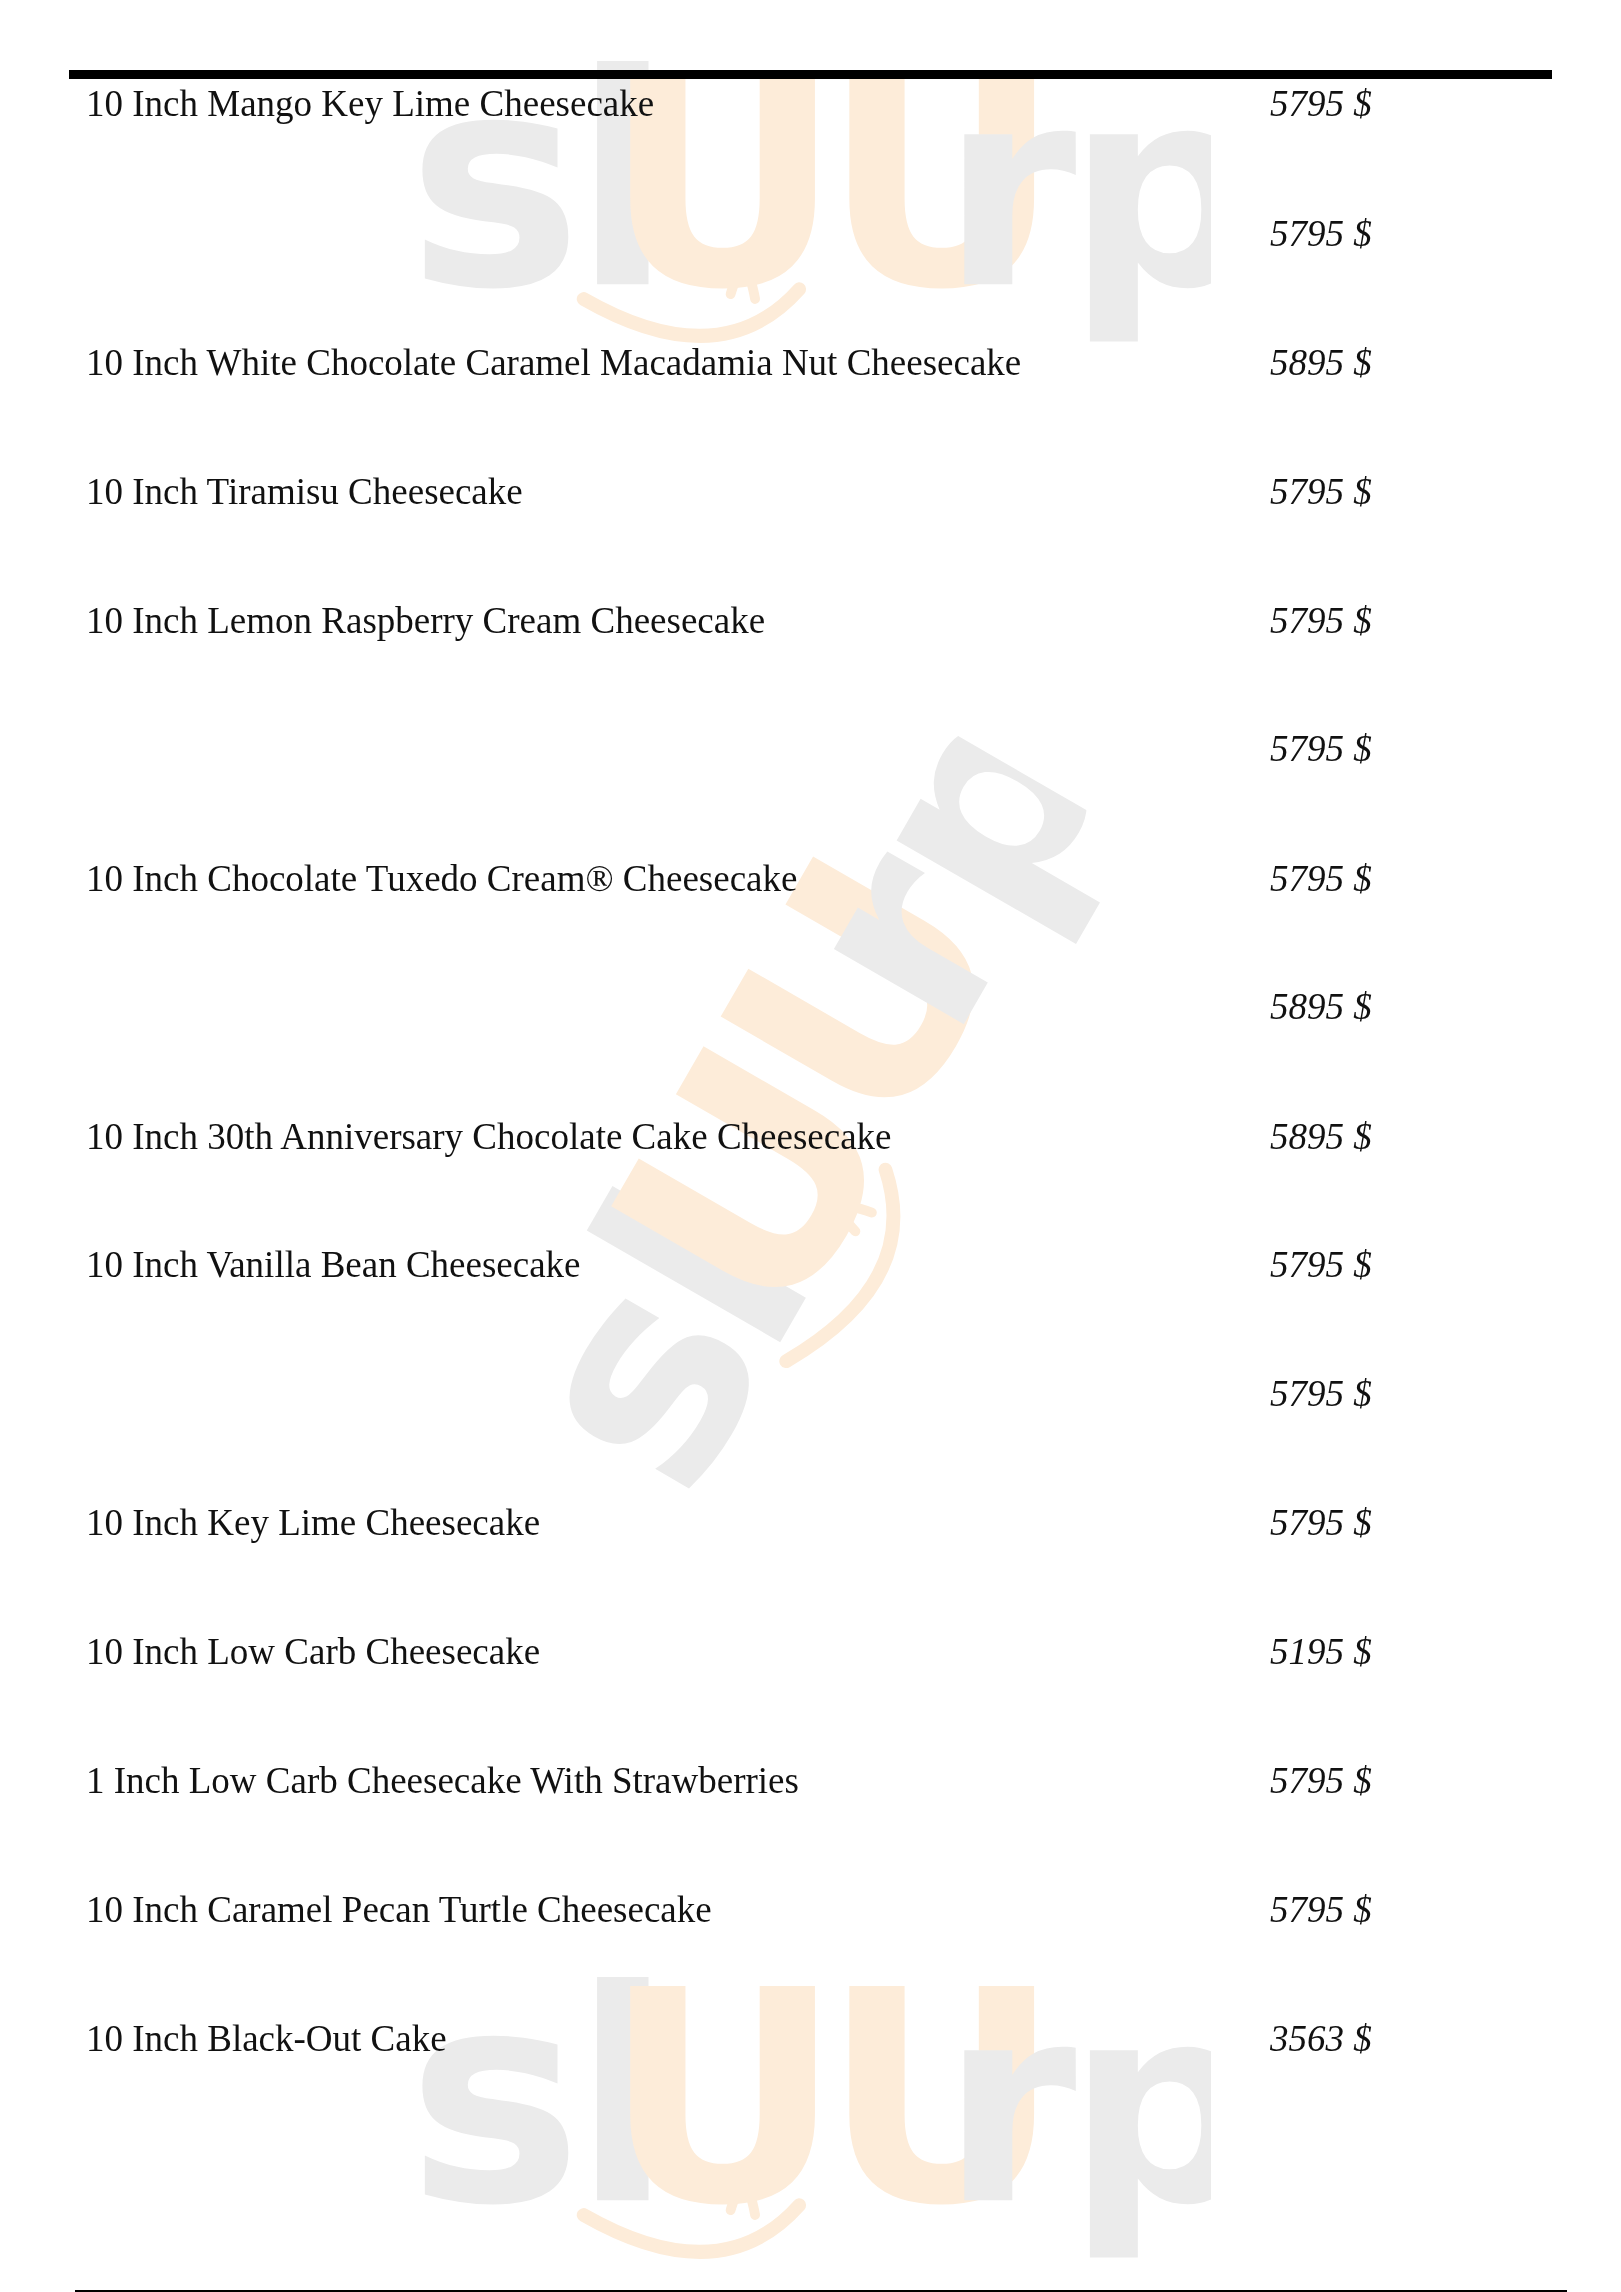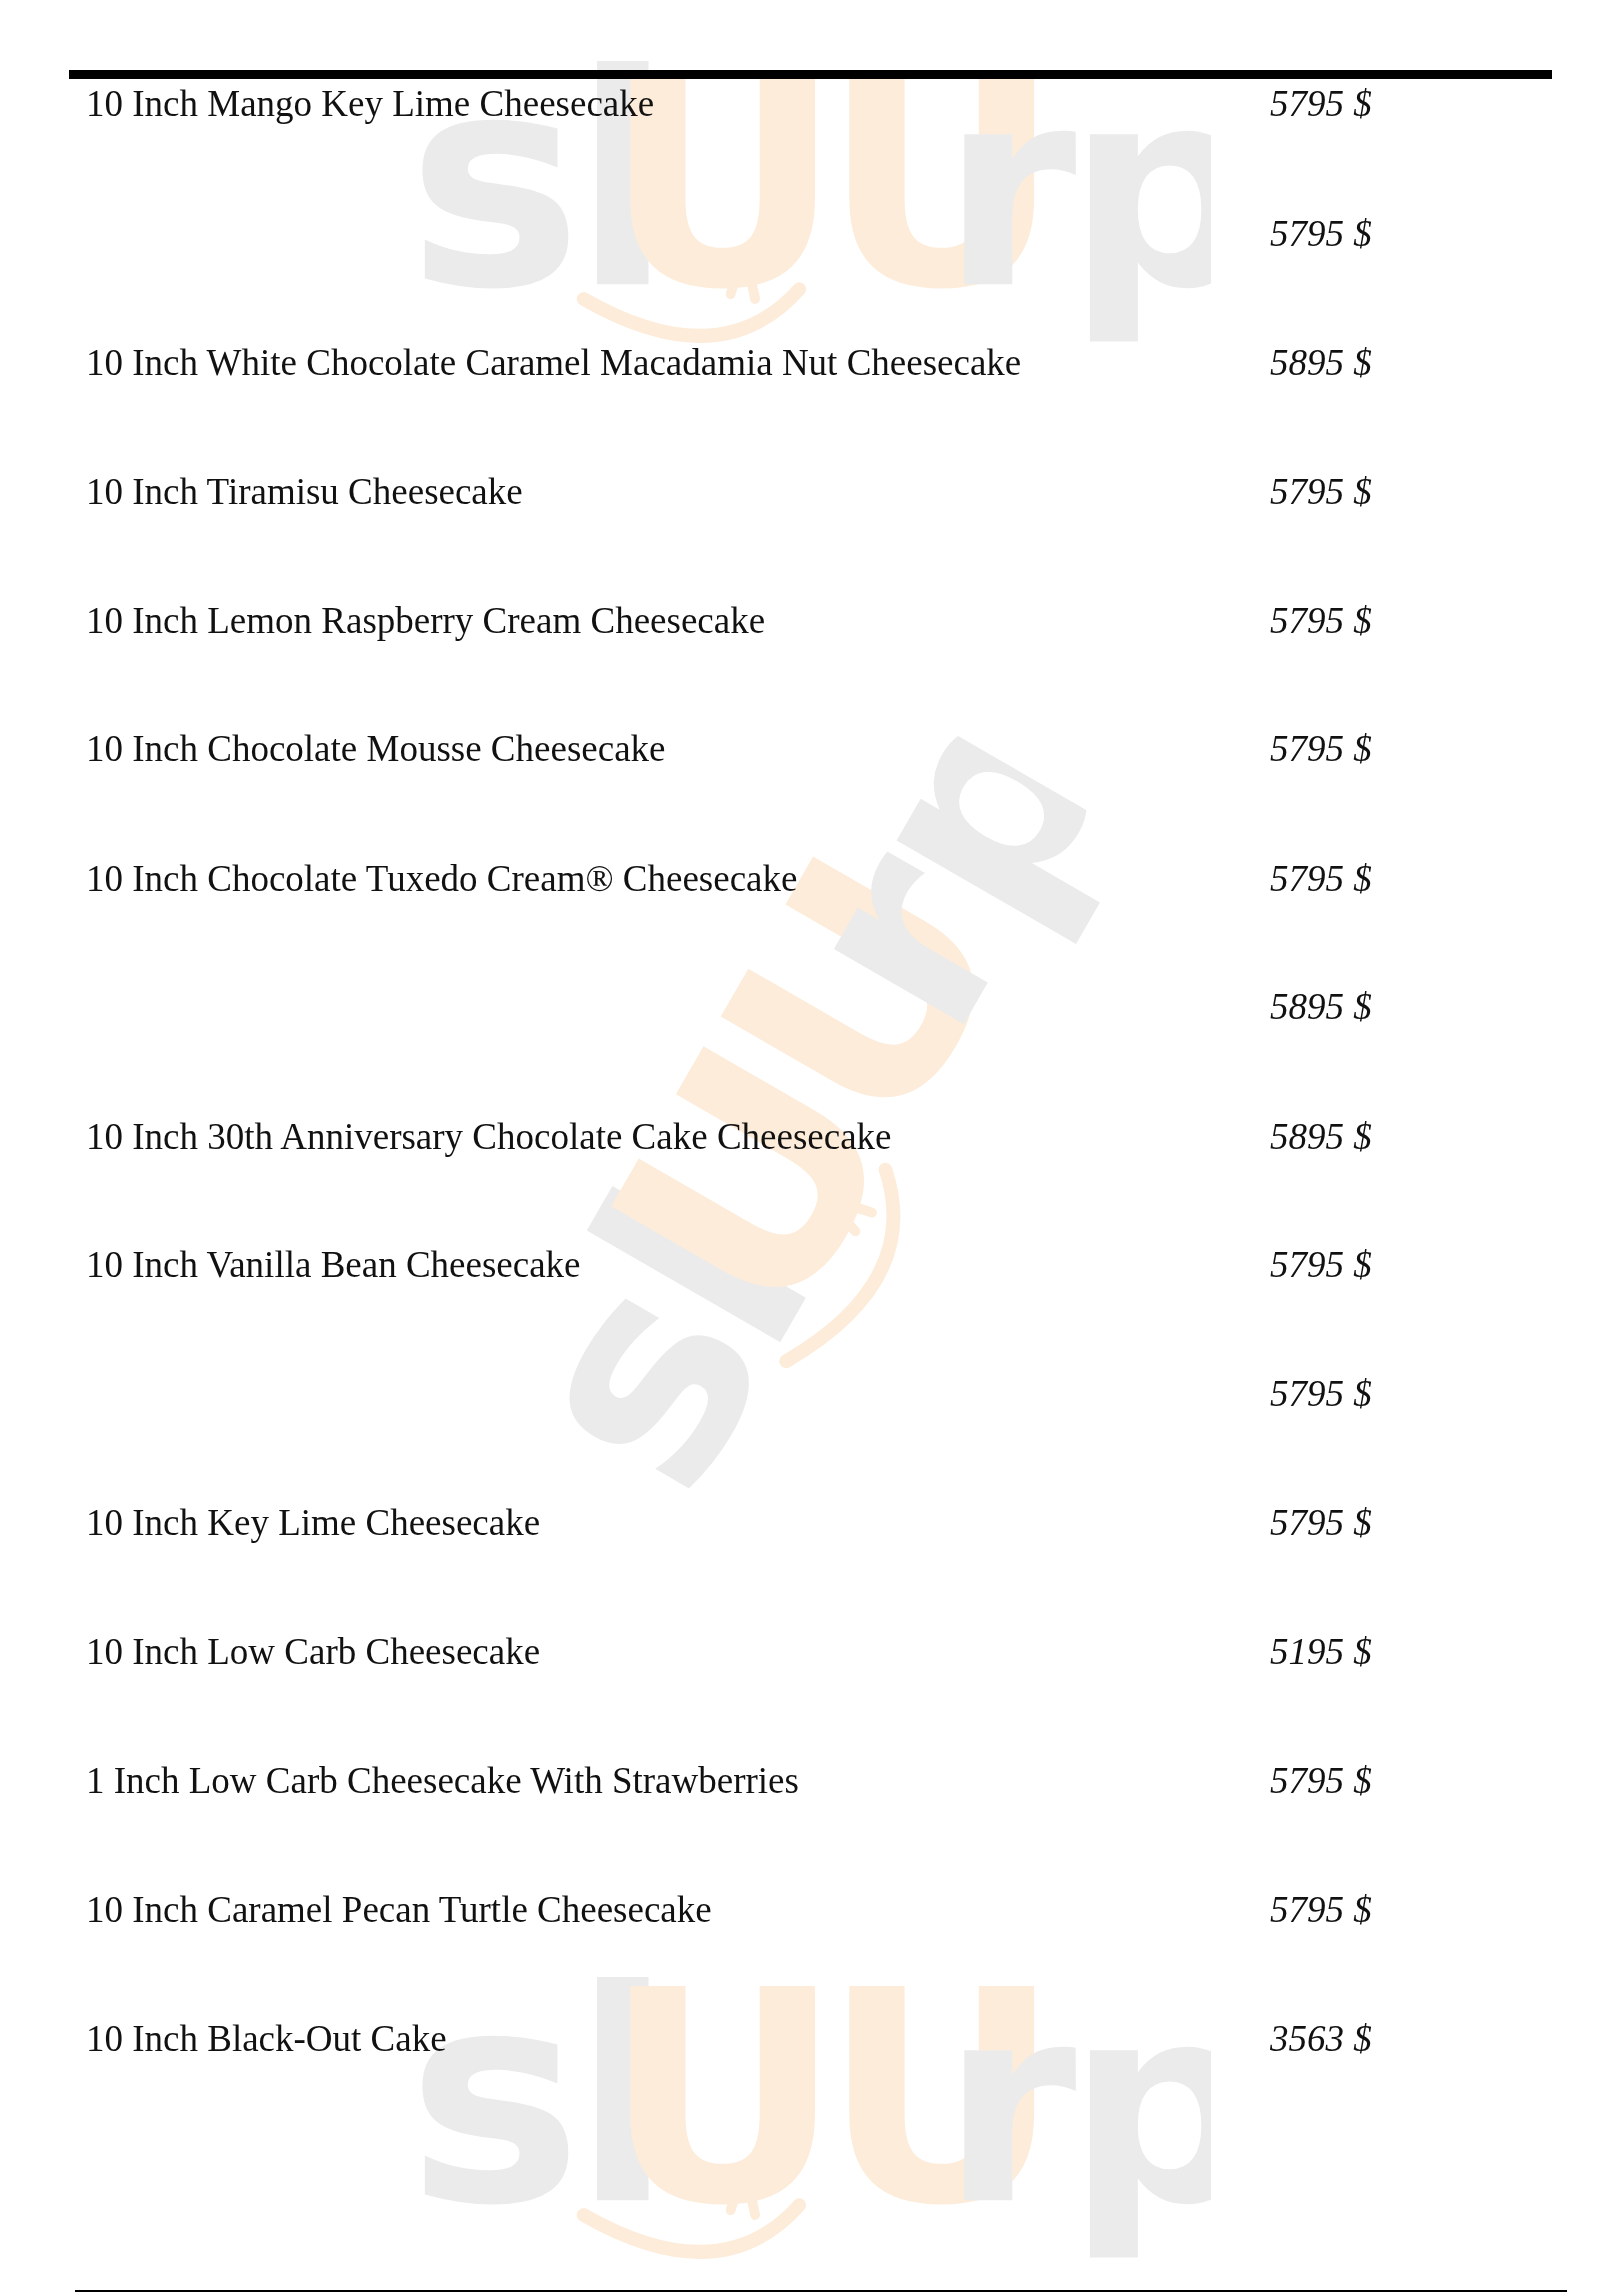--- a/index.html
+++ b/index.html
@@ -121,21 +121,20 @@
   </div>
   <div class="menu-row" style="top:462px">
     <span class="item-name">10 Inch Tiramisu Cheesecake</span>
     <span class="item-price">5795 $</span>
   </div>
   <div class="menu-row" style="top:591px">
     <span class="item-name">10 Inch Lemon Raspberry Cream Cheesecake</span>
     <span class="item-price">5795 $</span>
   </div>
   <div class="menu-row" style="top:719px">
-    <span class="item-name">10 Inch Chocolate Mousse Cheesecake</span>
     <span class="item-price">5795 $</span>
   </div>
   <div class="menu-row" style="top:849px">
     <span class="item-name">10 Inch Chocolate Tuxedo Cream® Cheesecake</span>
     <span class="item-price">5795 $</span>
   </div>
   <div class="menu-row" style="top:977px">
     <span class="item-price">5895 $</span>
   </div>
   <div class="menu-row" style="top:1107px">

